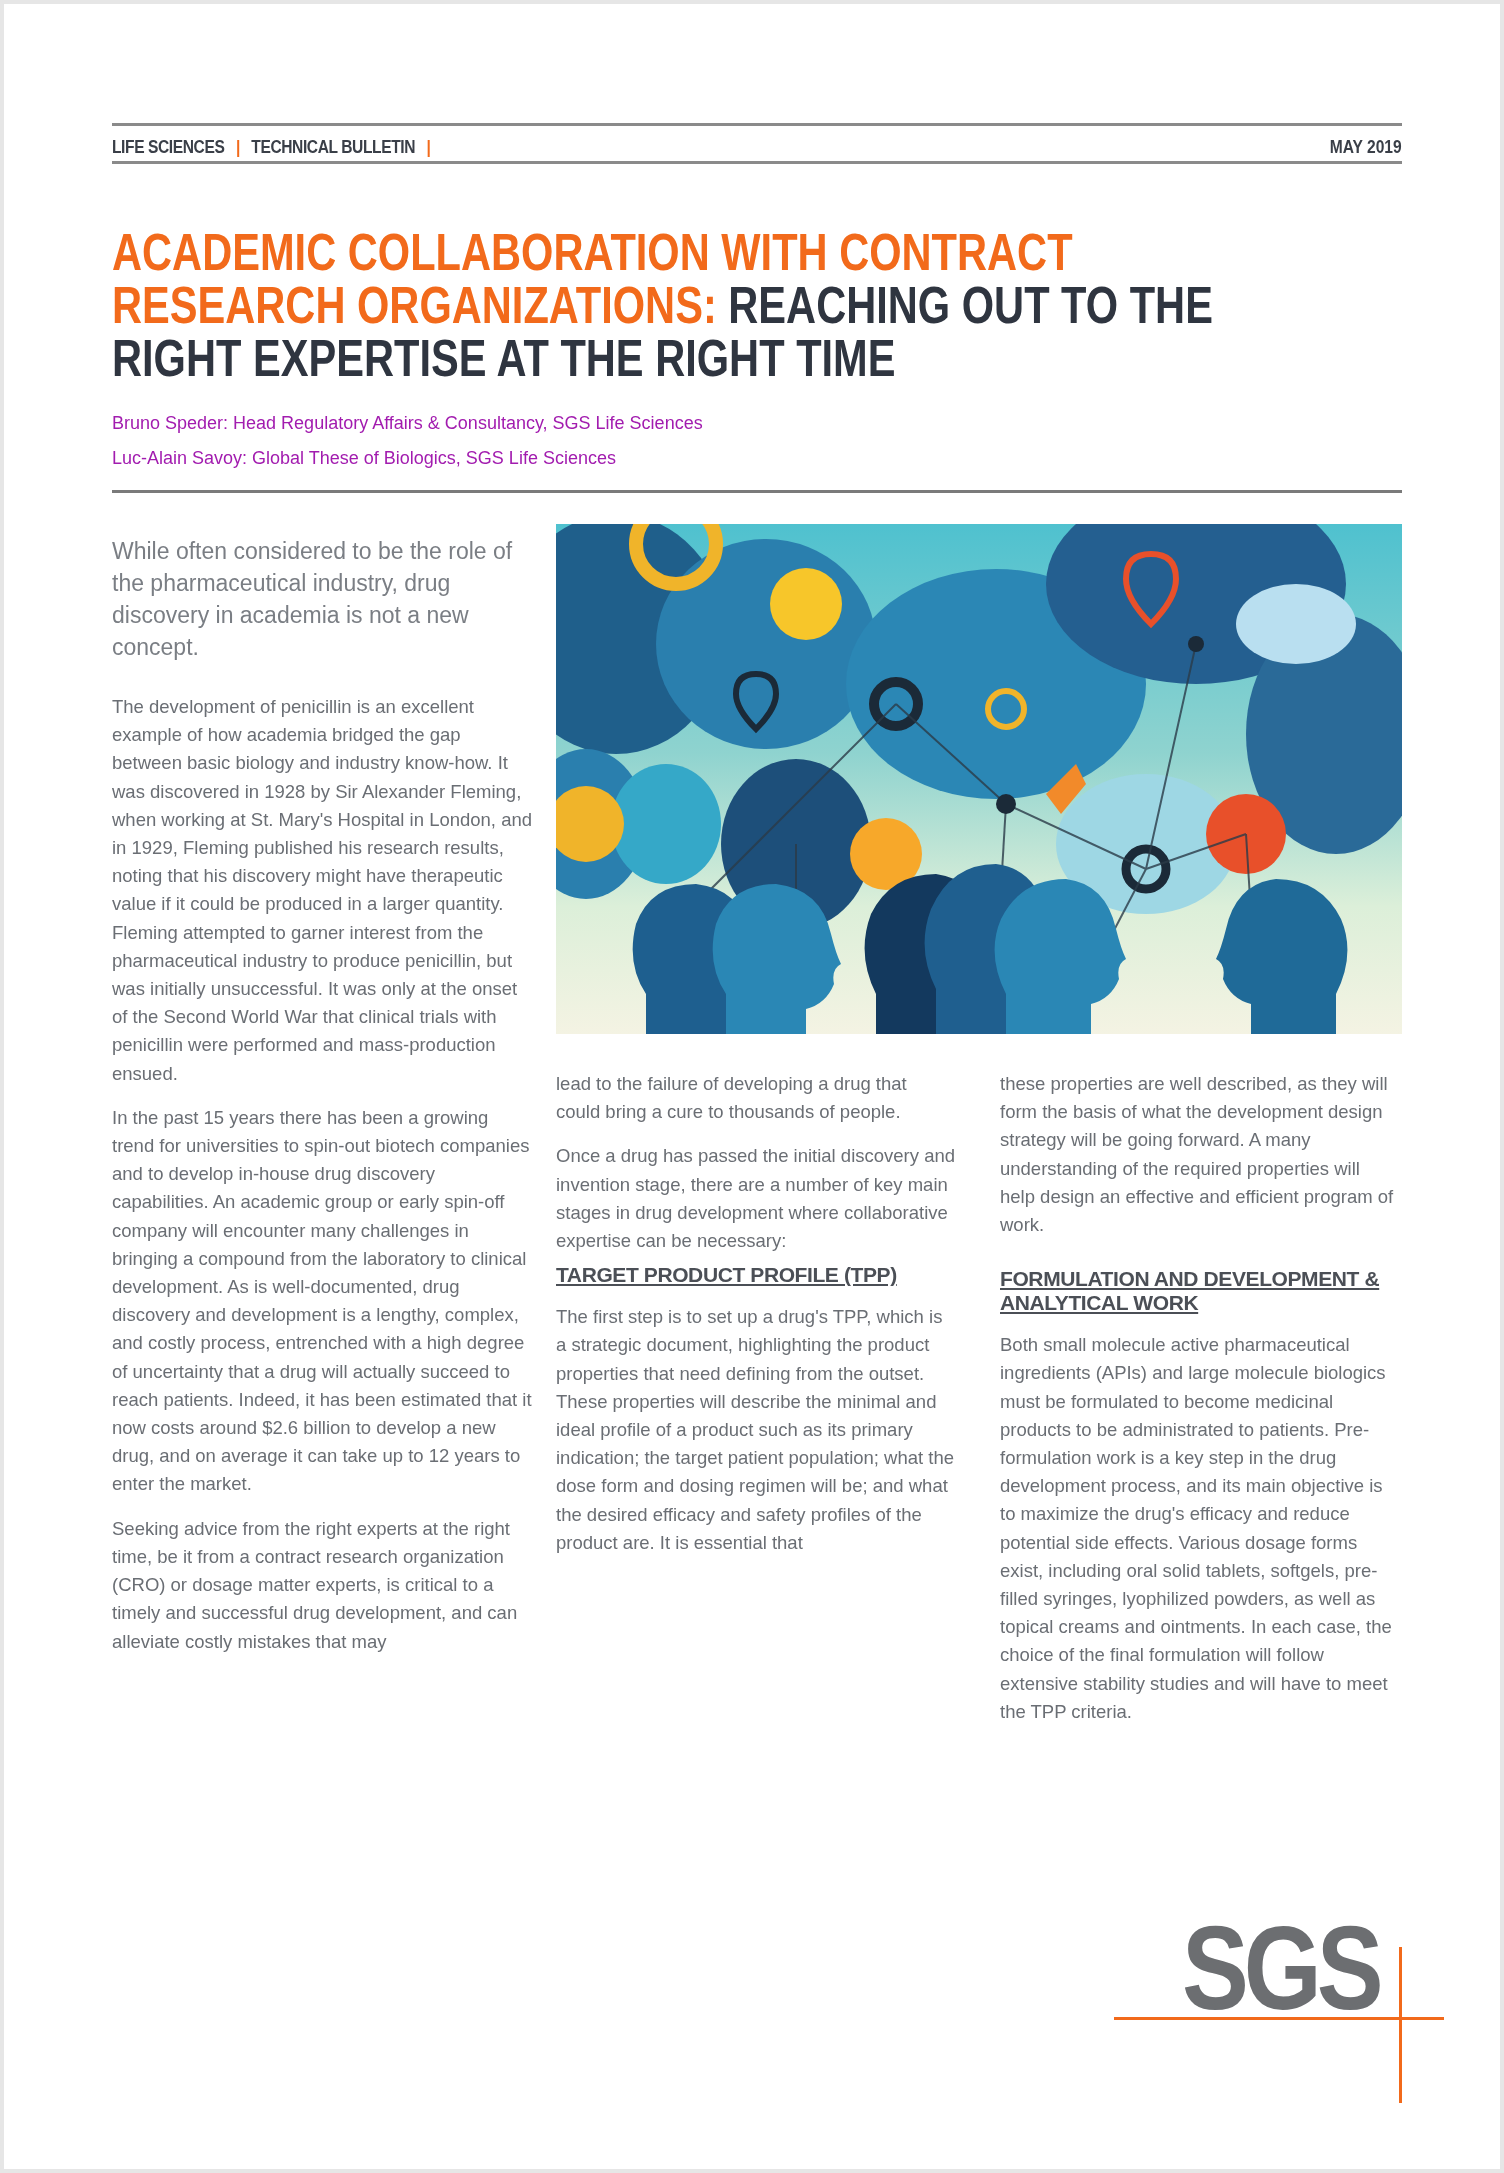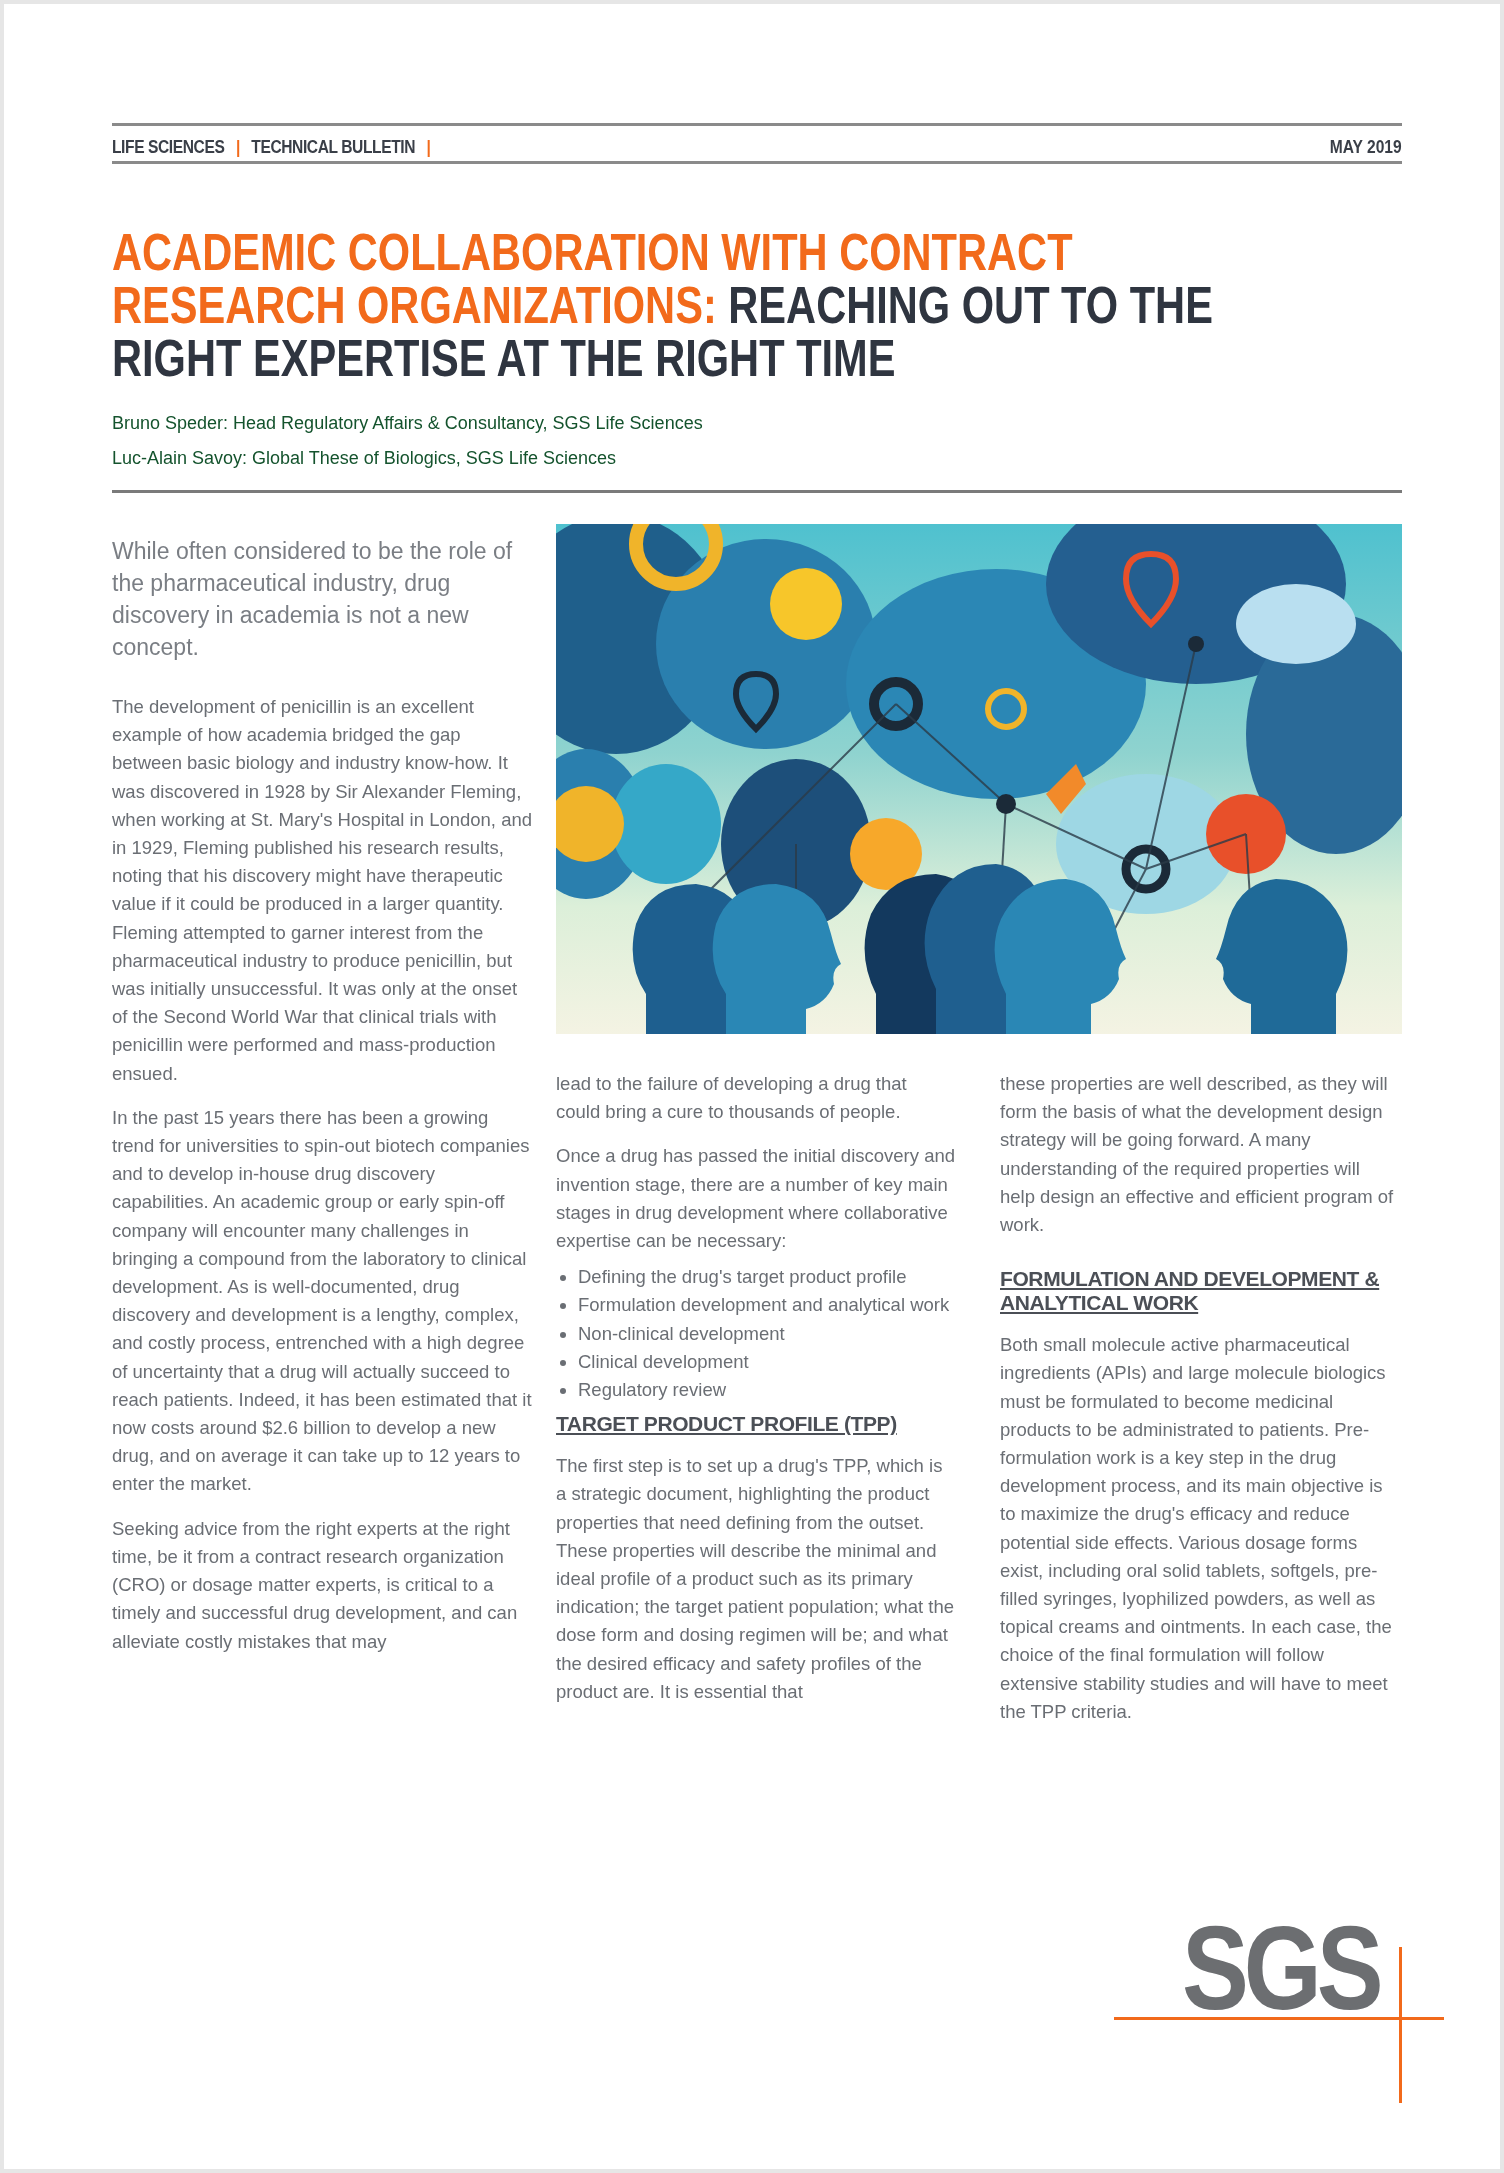--- a/index.html
+++ b/index.html
@@ -26,21 +26,21 @@
   }
   
   .title {
     position: absolute; left: 108px; top: 222px; width: 1400px;
     font-family: "Liberation Sans Narrow", "Liberation Sans", sans-serif;
     font-weight: bold; font-size: 52px; line-height: 53px; letter-spacing: 0px;
     transform: scaleX(0.80); transform-origin: left top;
   }
   .title .orange { color: #f26a1b; }
   .title .dark { color: #2f3540; }
-  .authors { position: absolute; left: 108px; top: 402px; font-size: 18px; color: #14532d; line-height: 35px; }
+  .authors { position: absolute; left: 108px; top: 402px; font-size: 18px; color: #a21caf; line-height: 35px; }
   .divider { position: absolute; left: 108px; top: 486px; width: 1290px; height: 3px; background: #7a7a7a; }
 
   
   .col { position: absolute; font-size: 18.5px; line-height: 28.2px; color: #6a6e74; }
   .col p { margin: 16px 0 8px 0; }
   .col-left { left: 108px; top: 515px; width: 420px; }
   .intro { font-size: 23px; line-height: 32px; color: #7a7e84; margin-bottom: 30px !important; }
   .col-mid { left: 552px; top: 1050px; width: 400px; }
   .col-right { left: 996px; top: 1050px; width: 400px; }
   .col ul { margin: 0 0 8px 0; padding-left: 22px; }
@@ -156,27 +156,20 @@
         <path d="M380 510 L380 465 Q360 425 375 385 Q395 340 440 340 Q480 345 490 390 Q495 410 500 420 Q490 425 493 440 Q485 460 465 465 L465 510 Z" fill="#1f5f8f"></path>
         <path d="M450 510 L450 470 Q430 430 445 395 Q465 355 510 355 Q550 360 560 405 Q565 425 570 435 Q560 440 563 455 Q555 475 535 480 L535 510 Z" fill="#2a87b5"></path>
         <path d="M780 510 L780 470 Q800 430 785 395 Q765 355 720 355 Q680 360 670 405 Q665 425 660 435 Q670 440 667 455 Q675 475 695 480 L695 510 Z" fill="#1f6a98"></path>
       </g>
     </svg>
   </div>
 
   <div class="col col-mid">
     <p>lead to the failure of developing a drug that could bring a cure to thousands of people.</p>
     <p>Once a drug has passed the initial discovery and invention stage, there are a number of key main stages in drug development where collaborative expertise can be necessary:</p>
-    <ul>
-      <li>Defining the drug's target product profile</li>
-      <li>Formulation development and analytical work</li>
-      <li>Non-clinical development</li>
-      <li>Clinical development</li>
-      <li>Regulatory review</li>
-    </ul>
     <div class="subhead">TARGET PRODUCT PROFILE (TPP)</div>
     <p>The first step is to set up a drug's TPP, which is a strategic document, highlighting the product properties that need defining from the outset. These properties will describe the minimal and ideal profile of a product such as its primary indication; the target patient population; what the dose form and dosing regimen will be; and what the desired efficacy and safety profiles of the product are. It is essential that</p>
   </div>
 
   <div class="col col-right">
     <p>these properties are well described, as they will form the basis of what the development design strategy will be going forward. A many understanding of the required properties will help design an effective and efficient program of work.</p>
     <div class="subhead">FORMULATION AND DEVELOPMENT &amp; ANALYTICAL WORK</div>
     <p>Both small molecule active pharmaceutical ingredients (APIs) and large molecule biologics must be formulated to become medicinal products to be administrated to patients. Pre-formulation work is a key step in the drug development process, and its main objective is to maximize the drug's efficacy and reduce potential side effects. Various dosage forms exist, including oral solid tablets, softgels, pre-filled syringes, lyophilized powders, as well as topical creams and ointments. In each case, the choice of the final formulation will follow extensive stability studies and will have to meet the TPP criteria.</p>
   </div>
 

